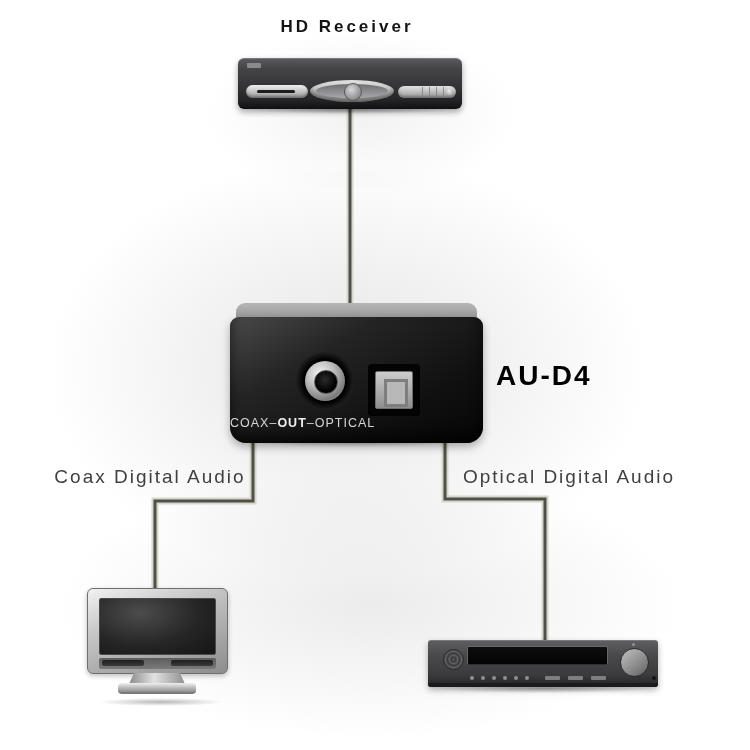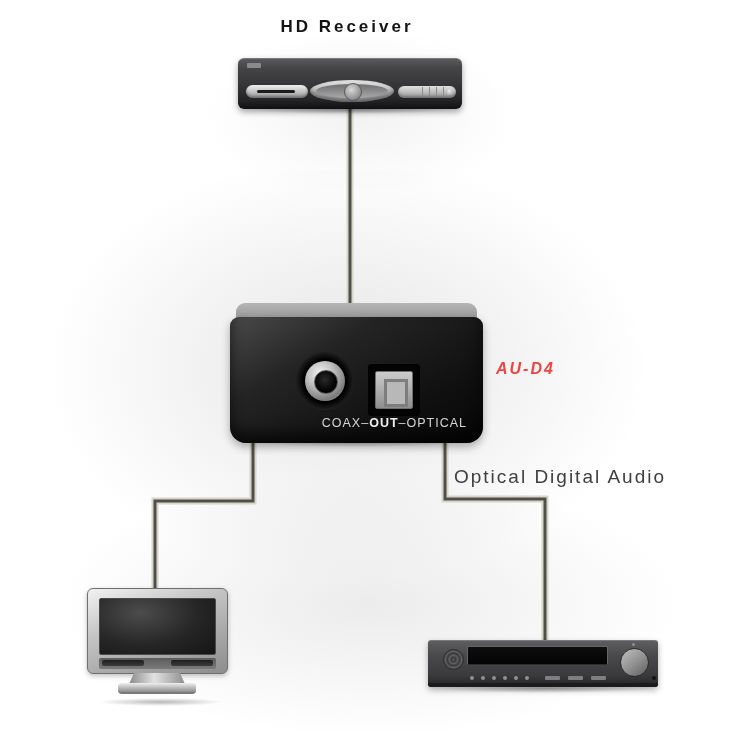--- a/index.html
+++ b/index.html
@@ -22,22 +22,22 @@
   .cable-core{fill:none;stroke:#50504a;stroke-width:3;}
 
   .soft-shadow{position:absolute;z-index:2;
     background:radial-gradient(ellipse at center, rgba(0,0,0,0.28) 0%, rgba(0,0,0,0) 70%);}
 
   
   .device-label{position:absolute;z-index:4;text-align:center;
     font-weight:bold;font-size:17px;letter-spacing:3px;color:#141414;}
   .cable-label{position:absolute;z-index:4;text-align:center;
     font-size:19px;letter-spacing:2px;color:#3f3f3f;}
-  .model-label{position:absolute;z-index:4;font-weight:bold;font-size:16px;
-    letter-spacing:2px;color:#ef4444;font-style:italic;}
+  .model-label{position:absolute;z-index:4;font-weight:bold;font-size:28px;
+    letter-spacing:2px;color:#000000;}
 
   
   .receiver{position:absolute;left:238px;top:58px;width:224px;height:50px;z-index:3;
     border-radius:6px;border-top:1px solid #7a7a7c;
     background:linear-gradient(180deg,#5a5a5c 0%,#454547 18%,#343436 55%,#242426 82%,#101012 100%);
     box-shadow:0 3px 6px rgba(0,0,0,0.35);}
   .rc-logo{position:absolute;left:9px;top:4px;width:14px;height:5px;background:#8a8a8c;border-radius:1px;}
   .rc-slot{position:absolute;left:8px;top:26px;width:62px;height:13px;border-radius:7px;
     background:linear-gradient(180deg,#efefef,#9a9a9a);box-shadow:inset 0 -2px 3px rgba(0,0,0,0.3);}
   .rc-slot-line{position:absolute;left:11px;top:5px;width:38px;height:3px;background:#1d1d1f;border-radius:2px;}
@@ -65,21 +65,21 @@
   .cv-coax-ring{position:absolute;left:9px;top:9px;width:40px;height:40px;border-radius:50%;
     background:radial-gradient(circle at 38% 32%,#f4f4f4,#c2c2c2 35%,#7c7c7c 72%,#a2a2a2 100%);}
   .cv-coax-hole{position:absolute;left:9px;top:9px;width:22px;height:22px;border-radius:50%;
     background:radial-gradient(circle at 45% 40%,#2a2a2a,#000 65%);border:1px solid #555;}
   .cv-opt{position:absolute;left:138px;top:47px;width:52px;height:52px;border-radius:4px;
     background:#050505;box-shadow:inset 0 0 6px rgba(0,0,0,0.9);}
   .cv-opt-plug{position:absolute;left:7px;top:7px;width:38px;height:38px;border-radius:2px;
     background:linear-gradient(180deg,#cccccc 0%,#a8a8a8 60%,#8e8e8e 100%);border:1px solid #6e6e6e;box-sizing:border-box;}
   .cv-opt-inner{position:absolute;left:8px;top:7px;width:18px;height:22px;
     border:3px solid #7e7e7e;background:#b8b8b8;}
-  .cv-text{position:absolute;left:0;right:16px;bottom:13px;text-align:right;z-index:4;
+  .cv-text{position:absolute;left:0;right:8px;bottom:13px;text-align:left;z-index:4;
     font-size:12.5px;letter-spacing:1px;color:#d6d6d6;}
   .cv-text .bold{font-weight:bold;color:#efefef;}
 
   
   .tv{position:absolute;left:87px;top:588px;width:141px;height:108px;z-index:3;}
   .tv-frame{position:absolute;left:0;top:0;width:141px;height:86px;border-radius:6px;
     border:1px solid #6f6f6f;box-sizing:border-box;
     background:linear-gradient(160deg,#f2f2f2 0%,#c6c6c6 35%,#9e9e9e 80%,#8d8d8d 100%);
     box-shadow:0 2px 5px rgba(0,0,0,0.25);}
   .tv-screen{position:absolute;left:11px;top:9px;width:117px;height:57px;border-radius:2px;
@@ -170,21 +170,22 @@
           <div class="cv-opt-inner"></div>
         </div>
       </div>
       <div class="cv-text">
         <span>COAX</span><span>–</span><span class="bold">OUT</span><span>–</span><span>OPTICAL</span>
       </div>
     </div>
   </div>
   <div class="model-label" style="left:496px;top:360px;">AU-D4</div>
 
-  <div class="cable-label" style="left:430px;top:466px;width:260px;">Optical Digital Audio</div>
+  <div class="cable-label" style="left:20px;top:466px;width:260px;">Coax Digital Audio</div>
+  <div class="cable-label" style="left:439px;top:466px;width:260px;">Optical Digital Audio</div>
 
   <div class="soft-shadow" style="left:98px;top:698px;width:125px;height:8px;"></div>
   <div class="tv">
     <div class="tv-frame">
       <div class="tv-screen"></div>
       <div class="tv-strip">
         <div class="tv-slot left"></div>
         <div class="tv-slot right"></div>
       </div>
     </div>

